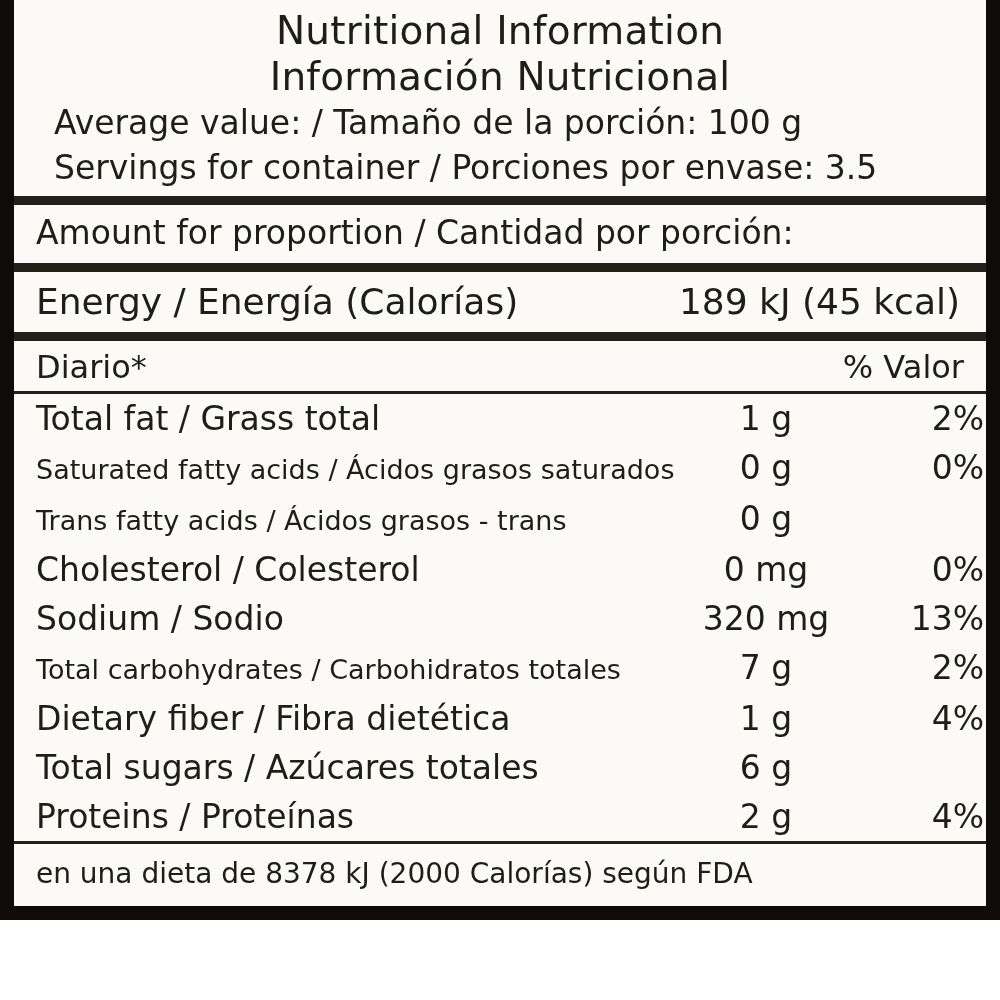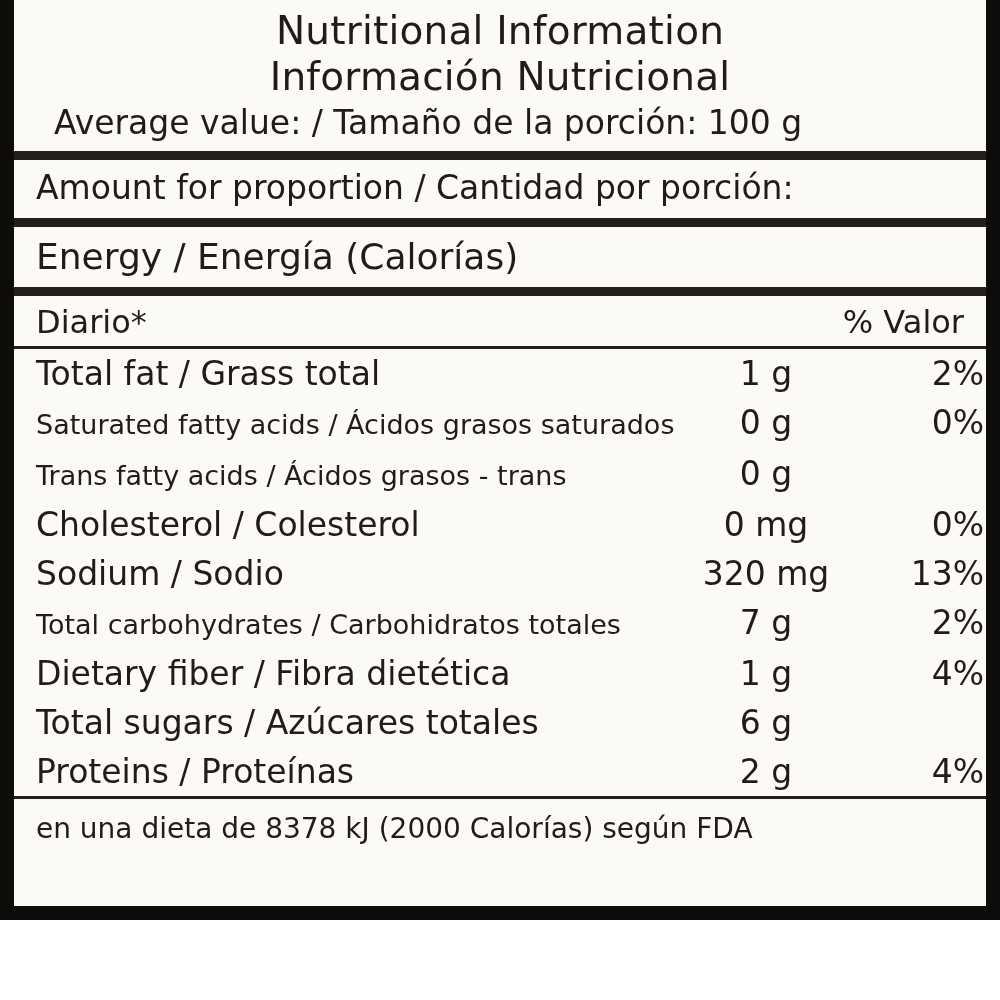--- a/index.html
+++ b/index.html
@@ -168,33 +168,35 @@
 
   <div class="inner">
 
     <div class="pad title-block">
       <div class="title-en">Nutritional Information</div>
       <div class="title-es">Información Nutricional</div>
     </div>
 
     <div class="pad serving-block">
       <div class="serving-line">Average value: / Tamaño de la porción: 100 g</div>
+      <div class="serving-line">Servings for container / Porciones por envase: 3.5</div>
     </div>
 
     <div class="rule rule-thick"></div>
 
     <div class="pad">
       <div class="amount-line">Amount for proportion / Cantidad por porción:</div>
     </div>
 
     <div class="rule rule-thick"></div>
 
     <div class="pad">
       <div class="energy-row">
         <span>Energy / Energía (Calorías)</span>
+        <span class="energy-value">189 kJ (45 kcal)</span>
       </div>
     </div>
 
     <div class="rule rule-thick"></div>
 
     <div class="pad">
       <div class="daily-row">
         <span>Diario*</span>
         <span>% Valor</span>
       </div>

